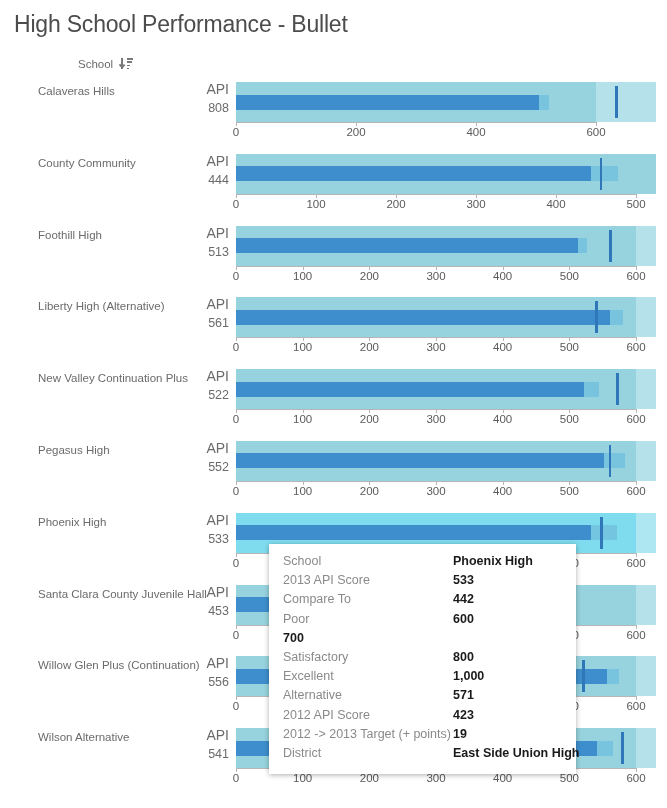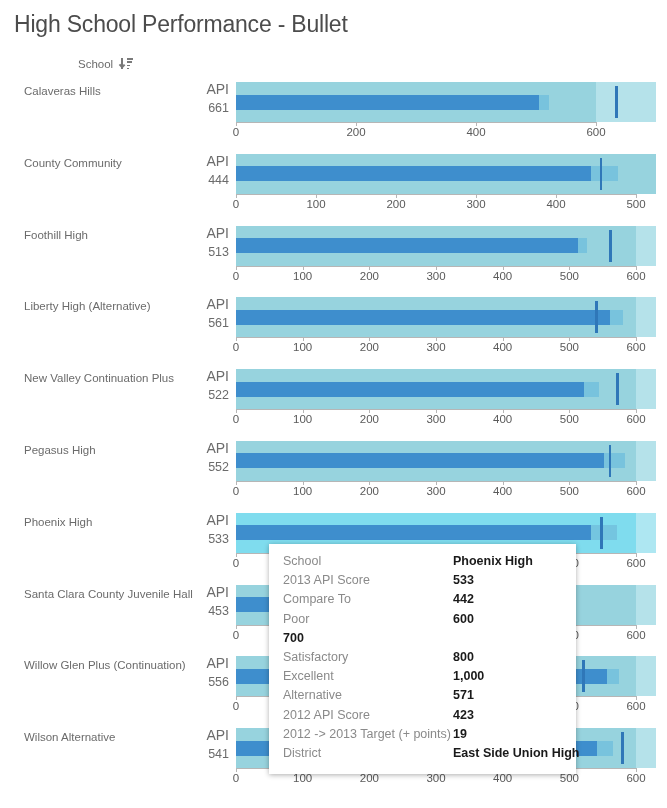--- a/index.html
+++ b/index.html
@@ -59,21 +59,21 @@
   .sort-icon .l4 { left: 7px; top: 10.4px; width: 1.8px; height: 1.5px; }
 
   
   .rows { position: relative; }
   .row {
     position: relative;
     height: 71.8px;
   }
   .row-label {
     position: absolute;
-    left: 24px;
+    left: 38px;
     top: 11px;
     font-size: 11.5px;
     color: #6b6b6b;
     white-space: nowrap;
     line-height: 14px;
   }
   .measure-block {
     position: absolute;
     left: 199px;
     top: 8px;
@@ -202,21 +202,21 @@
     <span class="sa l3"></span>
     <span class="sa l4"></span>
   </span>
 </div>
 
 <div class="rows" id="rows-container">
     <div class="row">
       <div class="row-label">Calaveras Hills</div>
       <div class="measure-block">
         <div class="measure-name">API</div>
-        <div class="measure-value">661</div>
+        <div class="measure-value">808</div>
       </div>
       <div class="bullet">
         <div class="band" style="left: 0px; width: 360px; background: rgb(151, 211, 222);"></div>
         <div class="band" style="left: 360px; width: 60px; background: rgb(181, 226, 234);"></div>
         <div class="bar-projection" style="left: 303px; width: 9.6px;"></div>
         <div class="bar-measure" style="width: 303px; background: rgb(62, 142, 205);"></div>
         <div class="target-tick" style="left: 379.1px; background: rgb(47, 119, 184);"></div>
       </div>
       <div class="axis" style="width: 420px;">
         <div class="axis-line" style="width: 360px;"></div>

